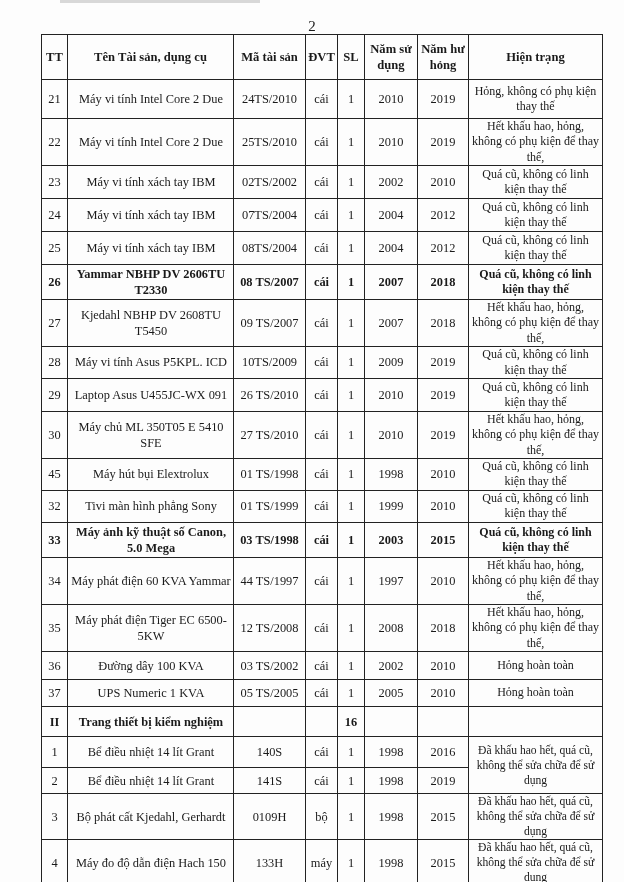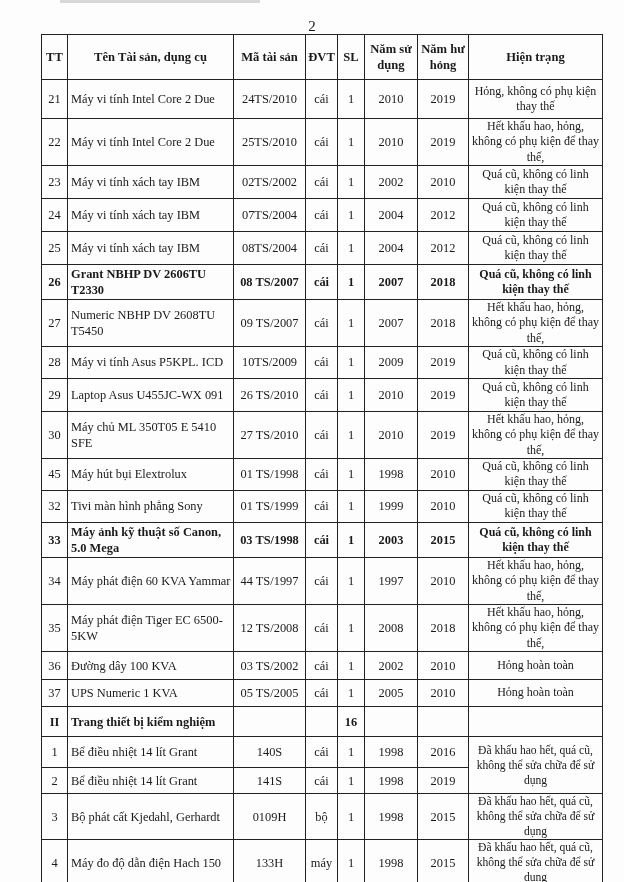--- a/index.html
+++ b/index.html
@@ -8,21 +8,21 @@
     font-family: "Liberation Serif", "DejaVu Serif", serif; color: #1a1a1a;
   }
   .topline { position: absolute; top: 0; left: 60px; width: 200px; height: 3px; background: #d8d8d8; }
   .page-num { position: absolute; top: 18px; left: 0; width: 624px; text-align: center; font-size: 15px; }
   table {
     position: absolute; left: 41px; top: 34px; width: 561px;
     border-collapse: collapse; table-layout: fixed; font-size: 12.4px; line-height: 1.3;
   }
   td, th { border: 1.3px solid #222; padding: 0 2px; text-align: center; vertical-align: middle; }
   th { font-weight: bold; font-size: 12.6px; height: 44px; }
-  td.name { text-align: left; padding-left: 3px; }
+  td.name { text-align: center; padding-left: 3px; }
   tr.section td { font-weight: bold; }
   .status { font-size: 12px; line-height: 1.28; }
   .status-small { font-size: 11.6px; line-height: 1.3; }
   col.c-tt { width: 26px; } col.c-name { width: 166px; } col.c-code { width: 72px; }
   col.c-dvt { width: 32px; } col.c-sl { width: 27px; } col.c-used { width: 53px; }
   col.c-broken { width: 51px; } col.c-status { width: 134px; }
 </style>
 </head>
 <body>
 
@@ -98,31 +98,31 @@
         <td class="name">Máy vi tính xách tay IBM</td>
         <td>08TS/2004</td>
         <td>cái</td>
         <td>1</td>
         <td>2004</td>
         <td>2012</td>
         <td class="status">Quá cũ, không có linh kiện thay thế</td>
       </tr>
       <tr style="height: 35px; font-weight: bold;">
         <td>26</td>
-        <td class="name">Grant NBHP DV 2606TU T2330</td>
+        <td class="name">Yammar NBHP DV 2606TU T2330</td>
         <td>08 TS/2007</td>
         <td>cái</td>
         <td>1</td>
         <td>2007</td>
         <td>2018</td>
         <td class="status">Quá cũ, không có linh kiện thay thế</td>
       </tr>
       <tr style="height: 42px;">
         <td>27</td>
-        <td class="name">Numeric NBHP DV 2608TU T5450</td>
+        <td class="name">Kjedahl NBHP DV 2608TU T5450</td>
         <td>09 TS/2007</td>
         <td>cái</td>
         <td>1</td>
         <td>2007</td>
         <td>2018</td>
         <td class="status">Hết khấu hao, hỏng, không có phụ kiện để thay thế,</td>
       </tr>
       <tr style="height: 31px;">
         <td>28</td>
         <td class="name">Máy vi tính Asus P5KPL. ICD</td>

